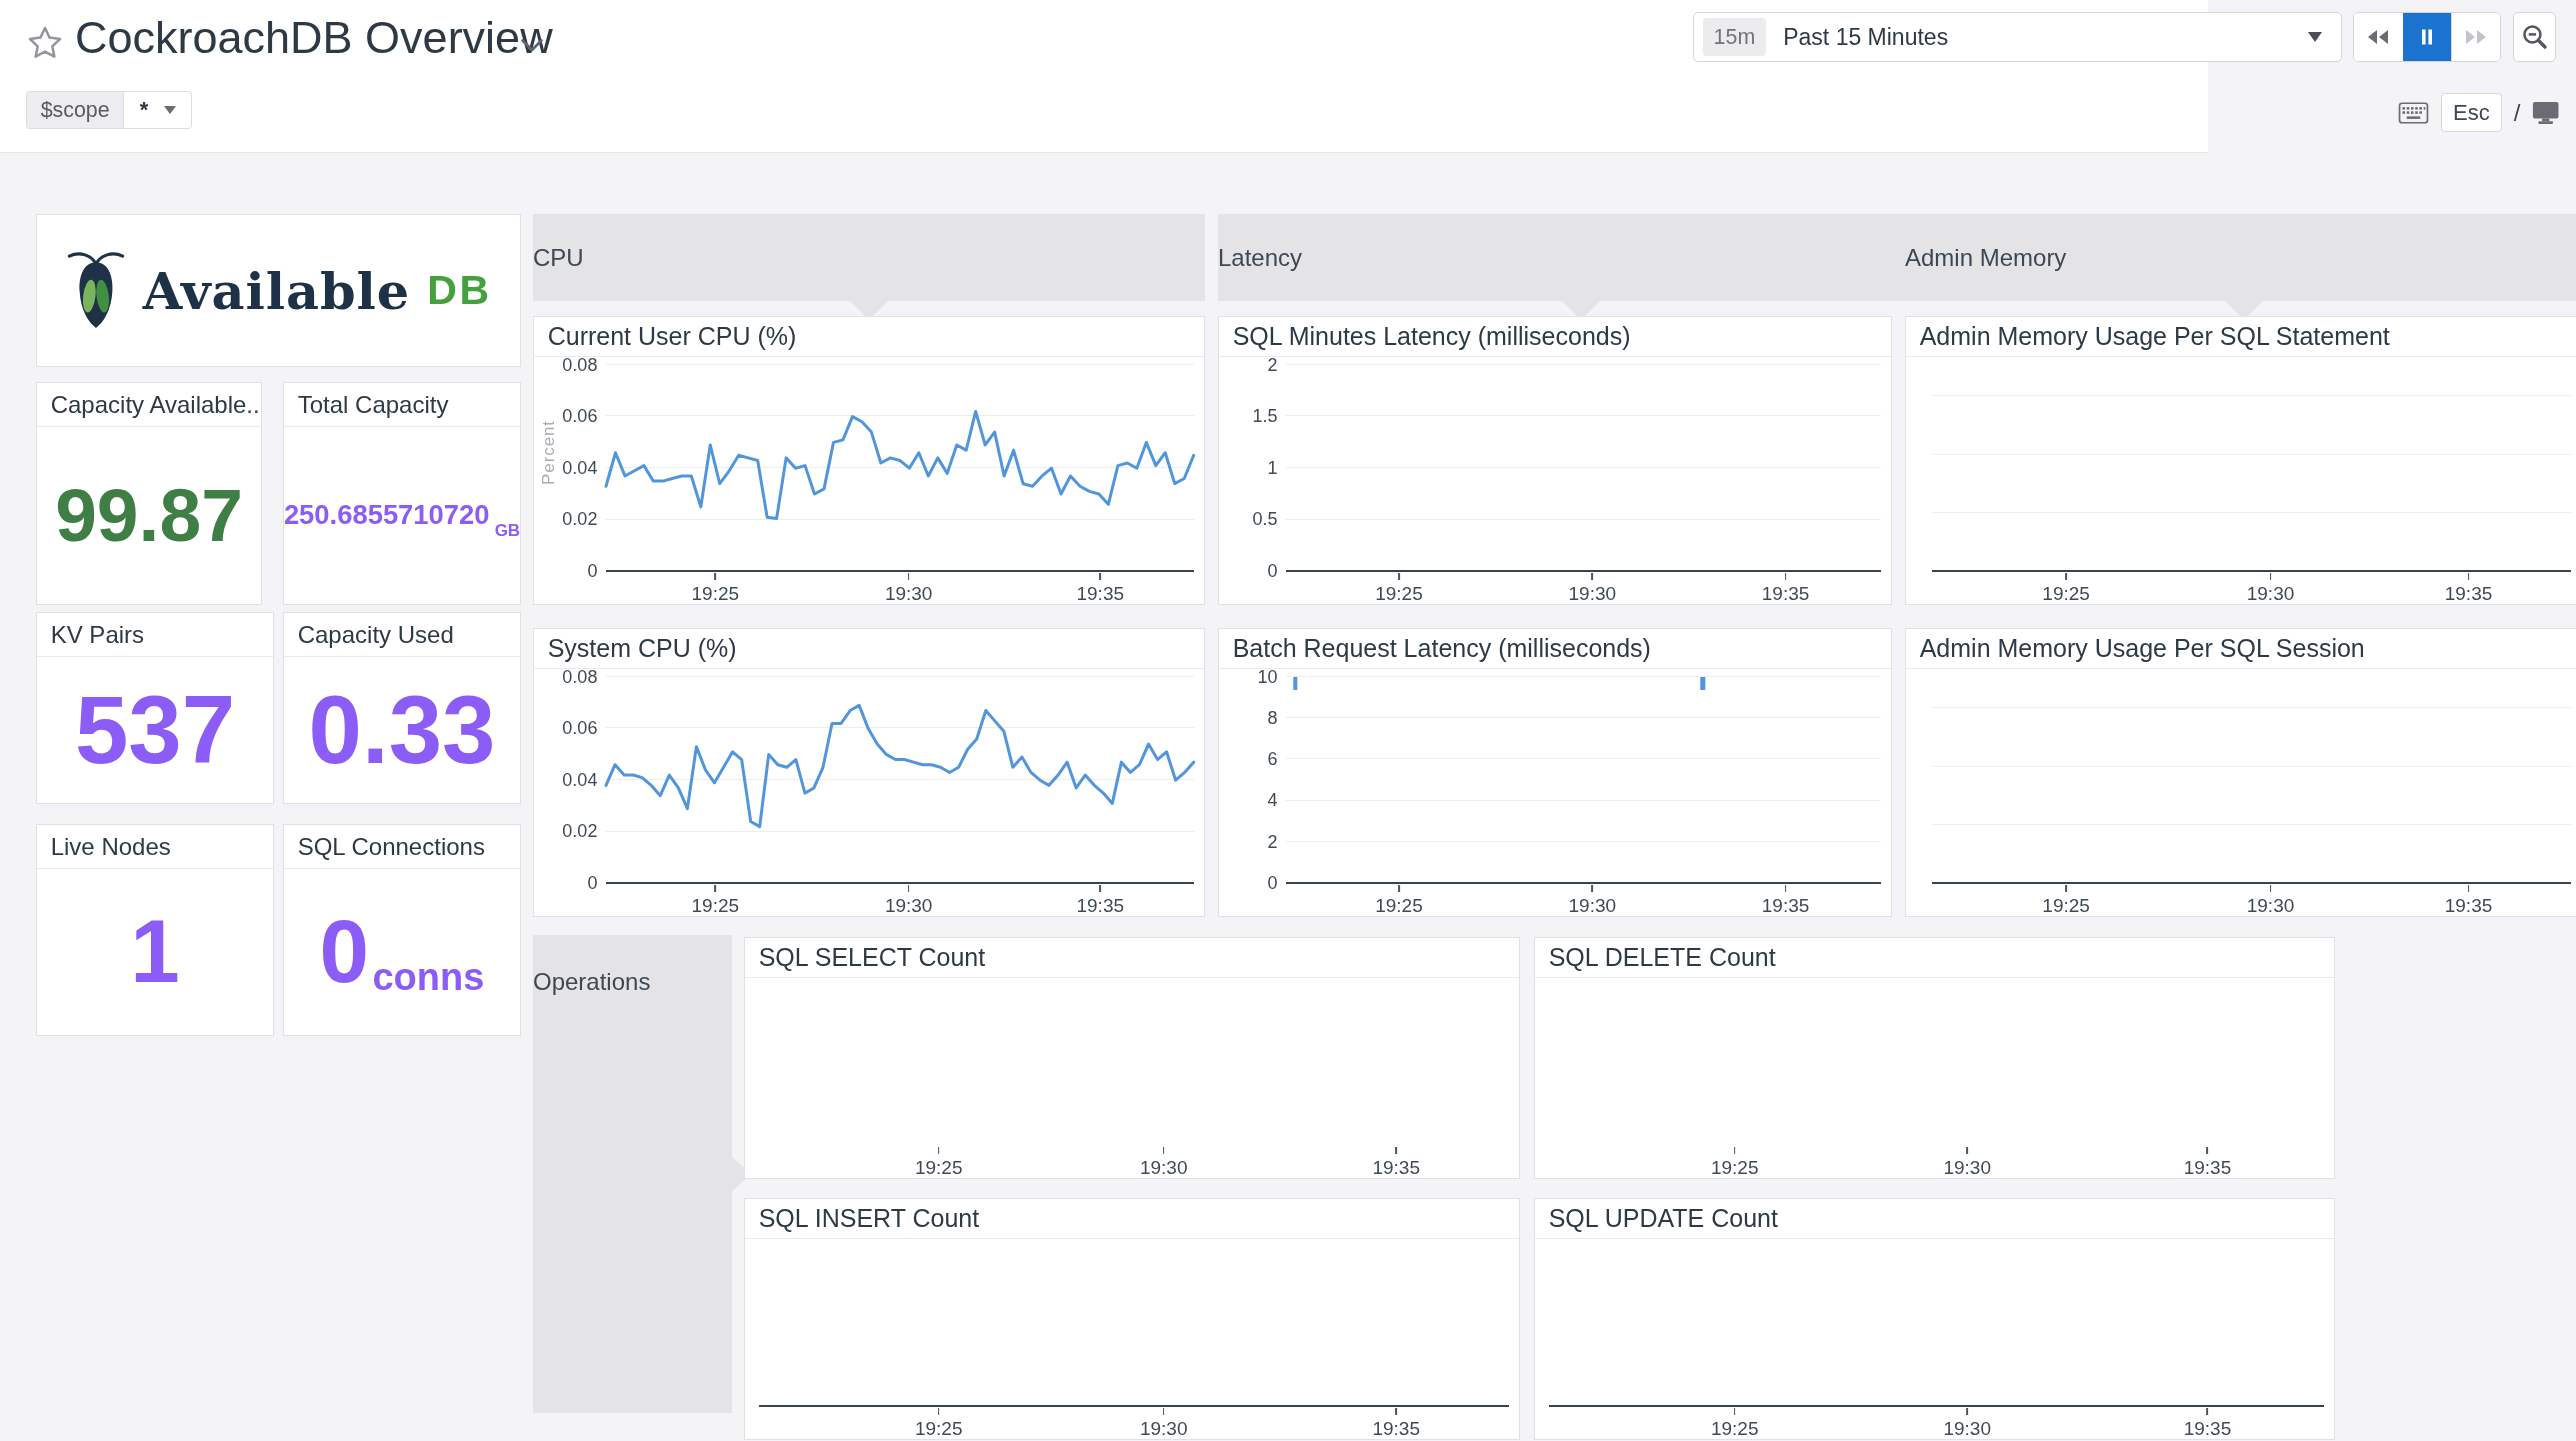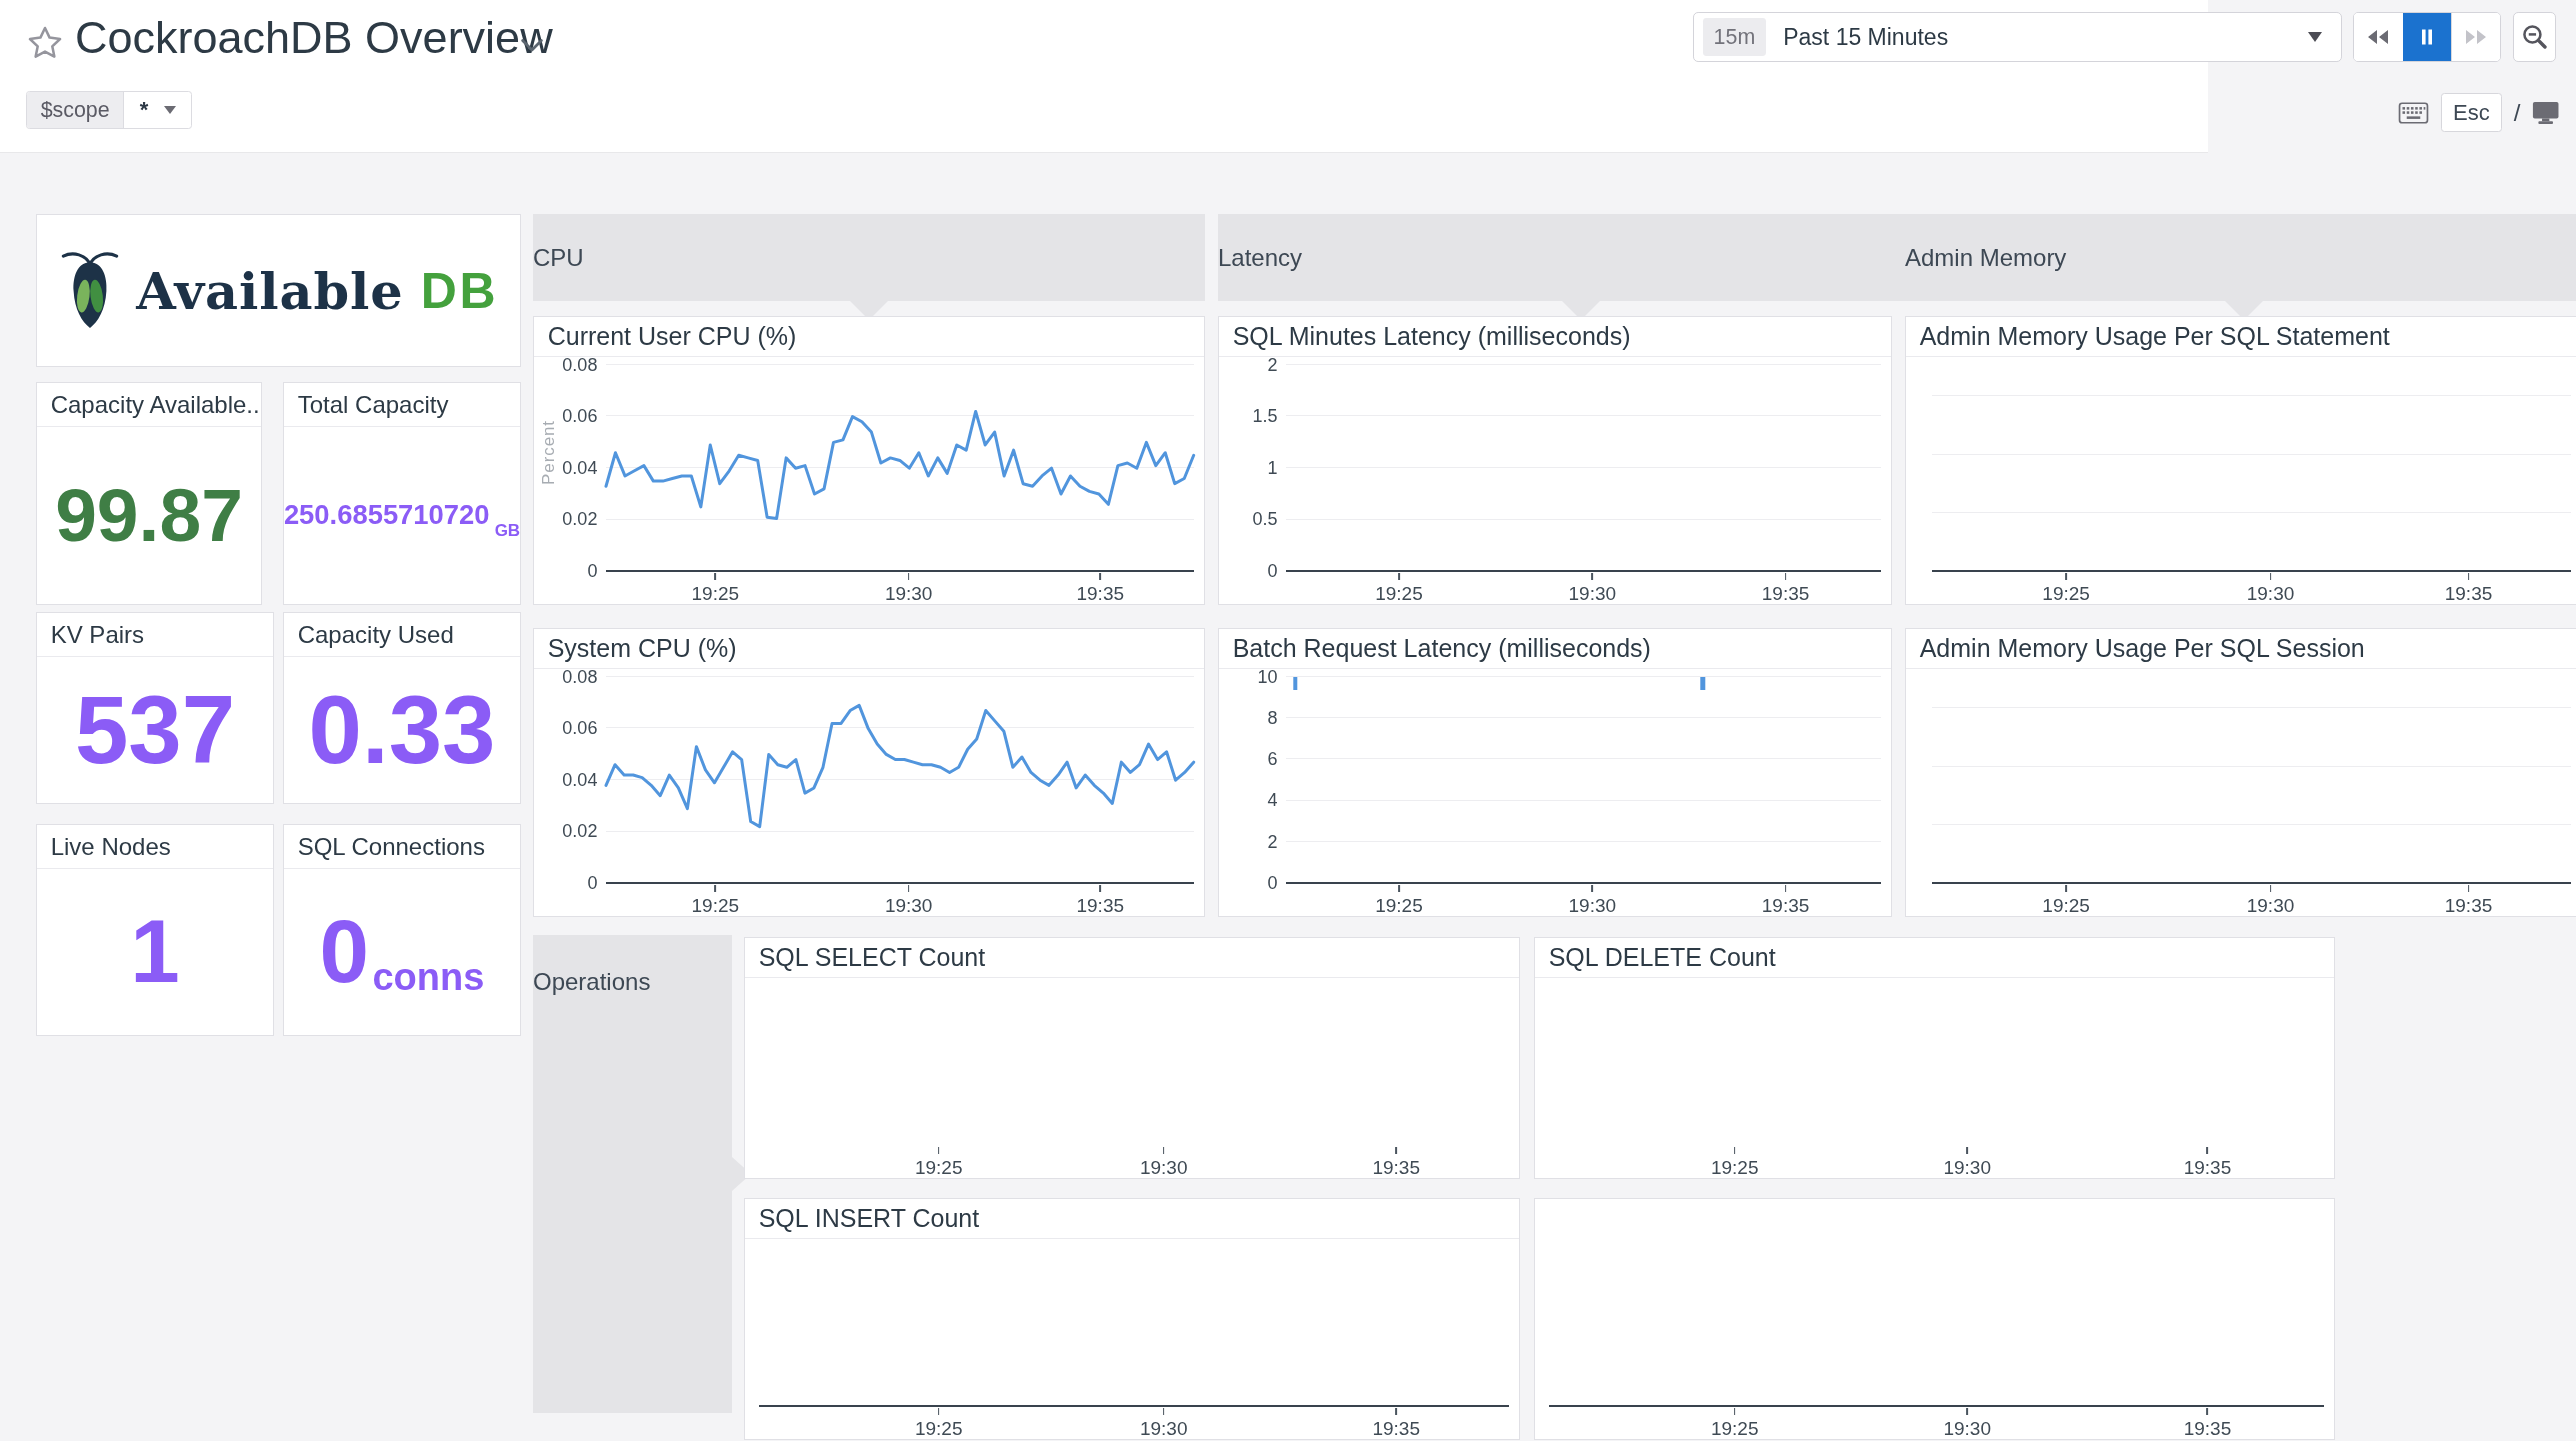--- a/index.html
+++ b/index.html
@@ -60,21 +60,21 @@
   .grid{position:absolute;left:0;right:0;height:0.9px;background:#ededf0;}
   .base{position:absolute;left:0;right:0;bottom:-0.9px;height:1.7px;background:#39434d;}
   .ylab{position:absolute;right:100%;margin-right:8.6px;transform:translateY(50%);font-size:18px;color:#3f4a54;line-height:1;}
   .xtm{position:absolute;bottom:-9.4px;width:1.7px;height:7.7px;background:#4a545e;transform:translateX(-0.9px);}
   .xlab{position:absolute;top:100%;margin-top:12px;transform:translateX(-50%);font-size:19px;color:#3f4a54;white-space:nowrap;}
   .vmark{position:absolute;top:0;width:4.3px;height:13.7px;transform:translateX(-1.7px);}
   .yrot{position:absolute;left:5.1px;top:26%;writing-mode:vertical-rl;transform:rotate(180deg);color:#a7acb2;font-size:17px;letter-spacing:0.9px;}
   
   .logo-wrap{position:absolute;top:0;left:0;right:0;bottom:0;display:flex;align-items:center;justify-content:center;gap:15.4px;}
   .logo-word{font-family:"DejaVu Serif","Liberation Serif",serif;font-weight:bold;font-size:51px;color:#1d3247;letter-spacing:0.9px;}
-  .logo-db{font-size:50px;font-weight:800;color:#44a13d;letter-spacing:2.6px;margin-left:1.7px;text-align:right;}
+  .logo-db{font-size:41px;font-weight:800;color:#44a13d;letter-spacing:2.6px;margin-left:1.7px;text-align:right;}
 </style>
 </head>
 <body>
 
 <header class="topbar">
   <span class="star">
     <svg width="38" height="38" viewBox="0 0 24 24">
         <path d="M12 2.5l2.9 6.1 6.6.9-4.9 4.6 1.3 6.5L12 17.4 6.1 20.6l1.3-6.5L2.5 9.5l6.6-.9z" fill="none" stroke="#95959d" stroke-width="1.6" stroke-linejoin="round"></path>
       </svg>
   </span>
@@ -395,20 +395,21 @@
           <div class="xtm" style="left: 24%;"></div>
           <div class="xlab" style="left: 24%;">19:25</div>
           <div class="xtm" style="left: 54%;"></div>
           <div class="xlab" style="left: 54%;">19:30</div>
           <div class="xtm" style="left: 85%;"></div>
           <div class="xlab" style="left: 85%;">19:35</div>
         </div>
       </div>
   </div>
   <div class="widget" style="left:1534px;top:1045px;width:801px;height:242px;">
+    <div class="w-title">SQL UPDATE Count</div>
     <div class="plot">
         <div class="parea" style="left: 13.7px;">
           <div class="base"></div>
           <div class="xtm" style="left: 24%;"></div>
           <div class="xlab" style="left: 24%;">19:25</div>
           <div class="xtm" style="left: 54%;"></div>
           <div class="xlab" style="left: 54%;">19:30</div>
           <div class="xtm" style="left: 85%;"></div>
           <div class="xlab" style="left: 85%;">19:35</div>
         </div>

